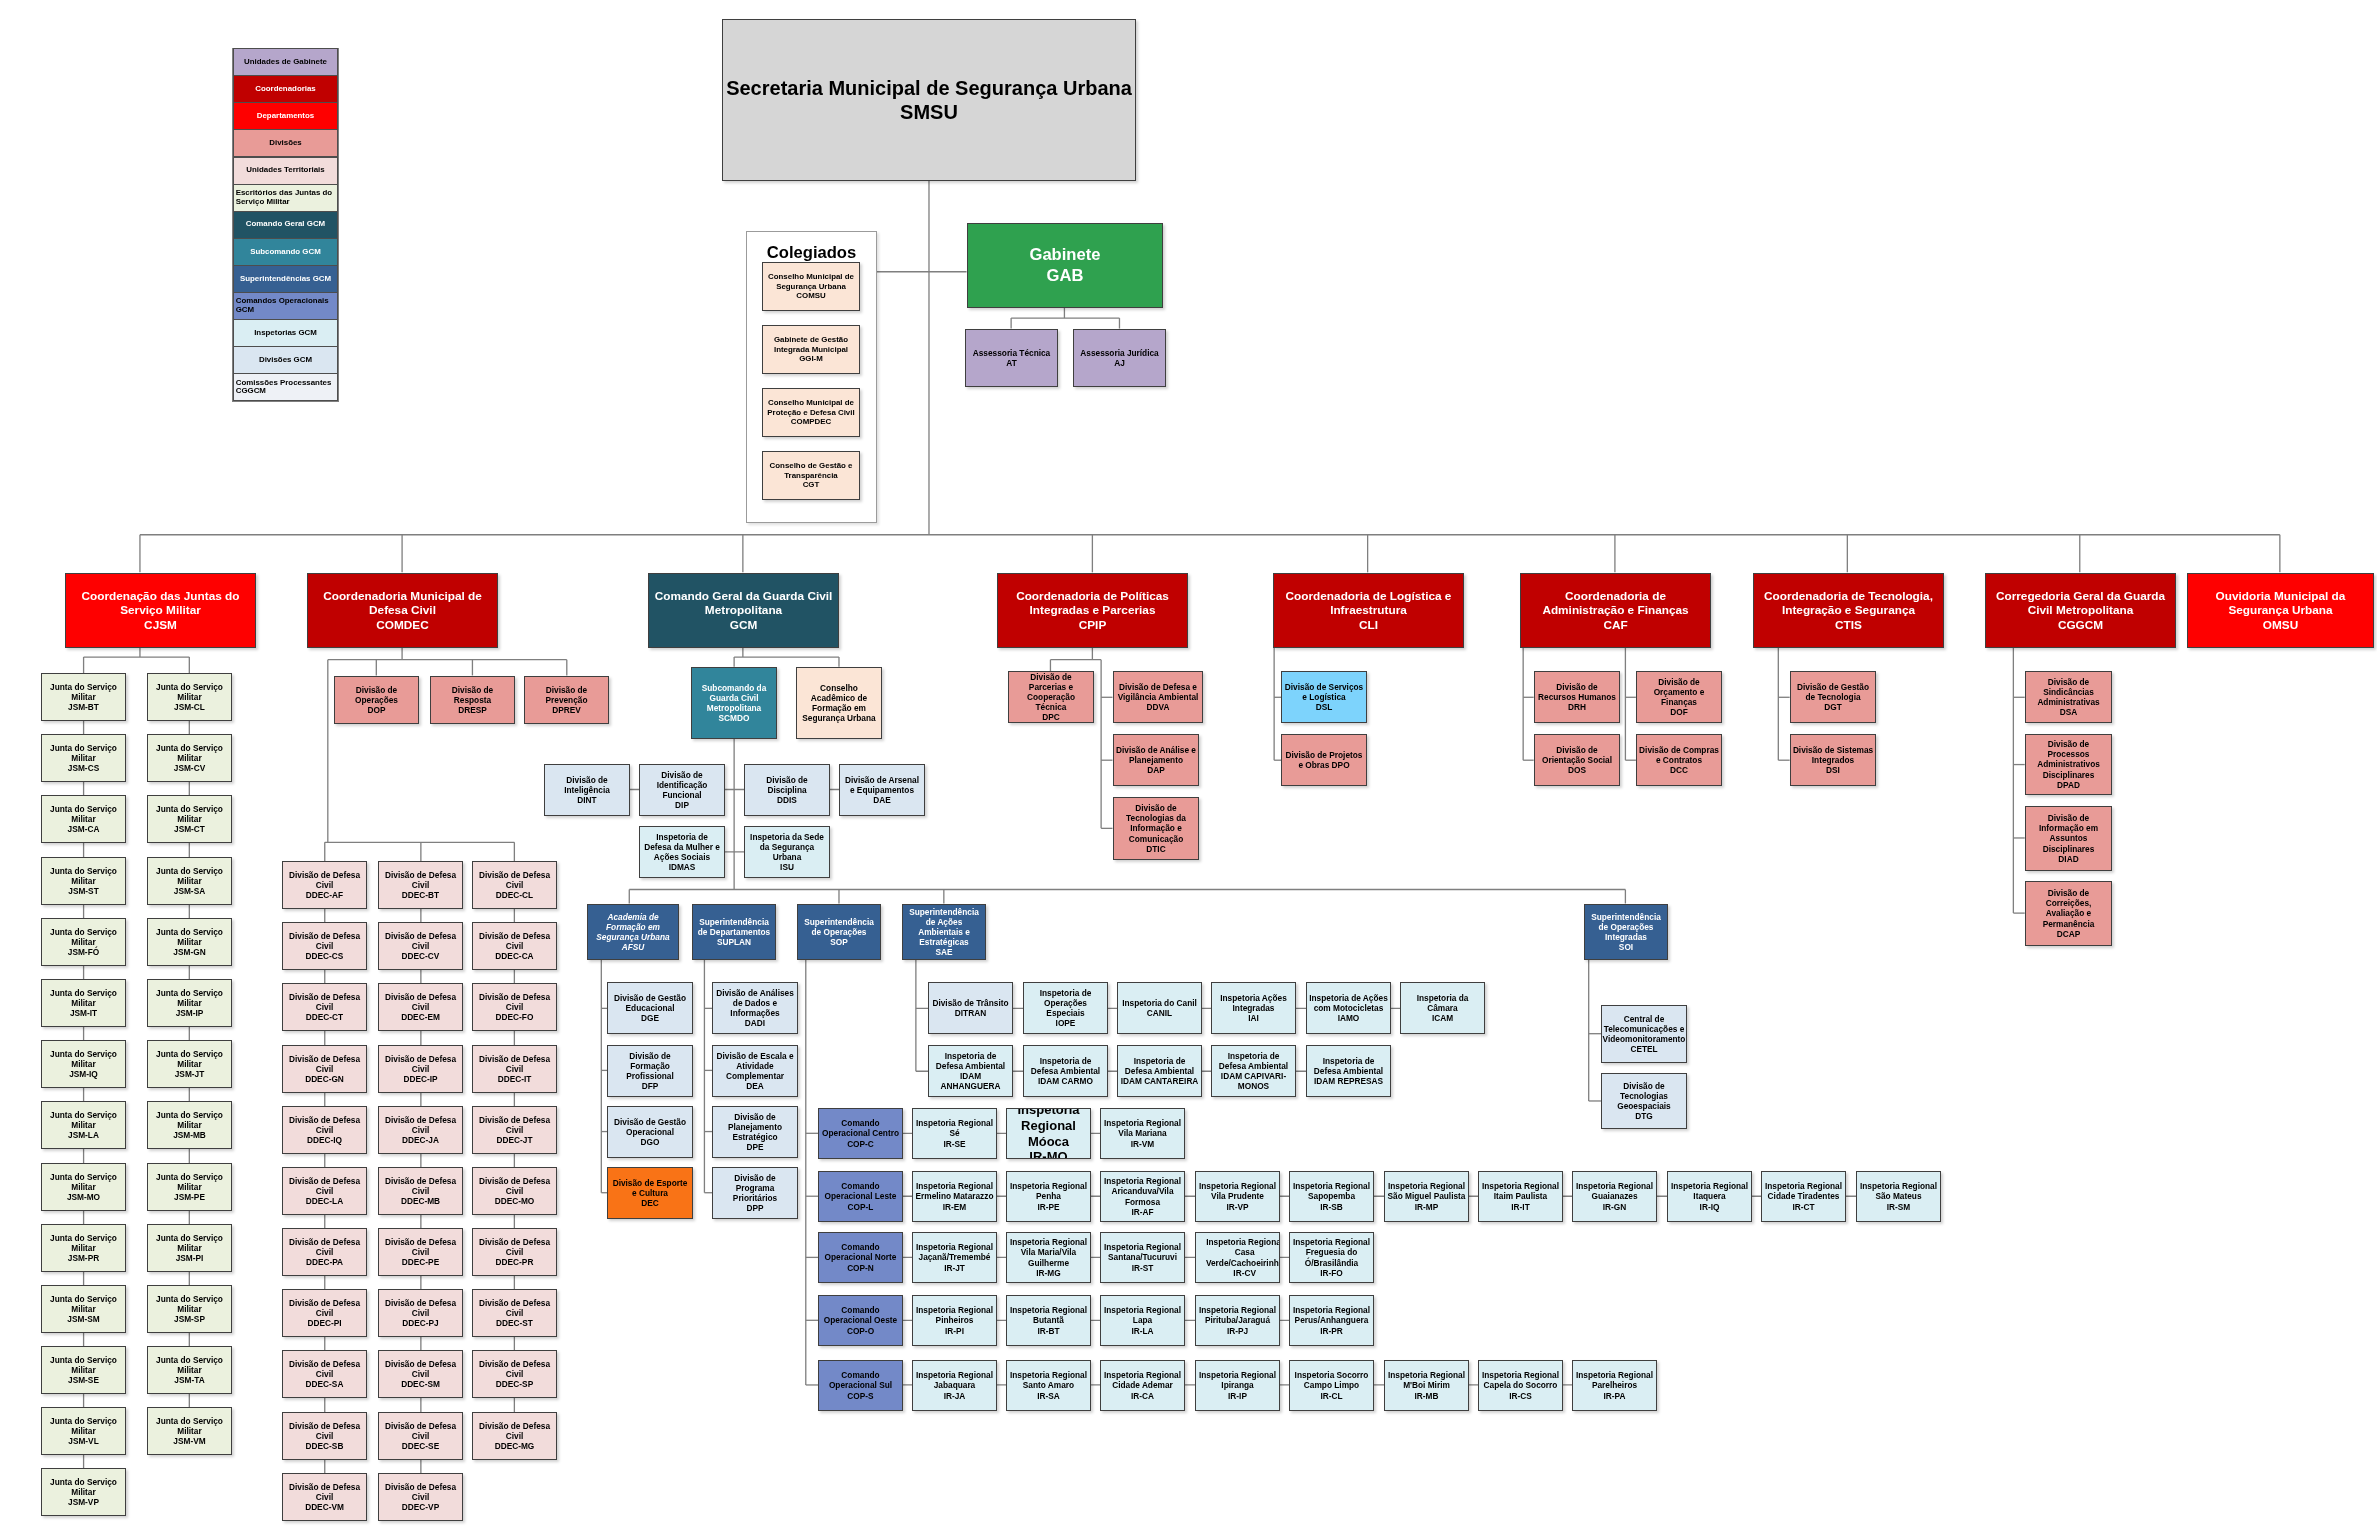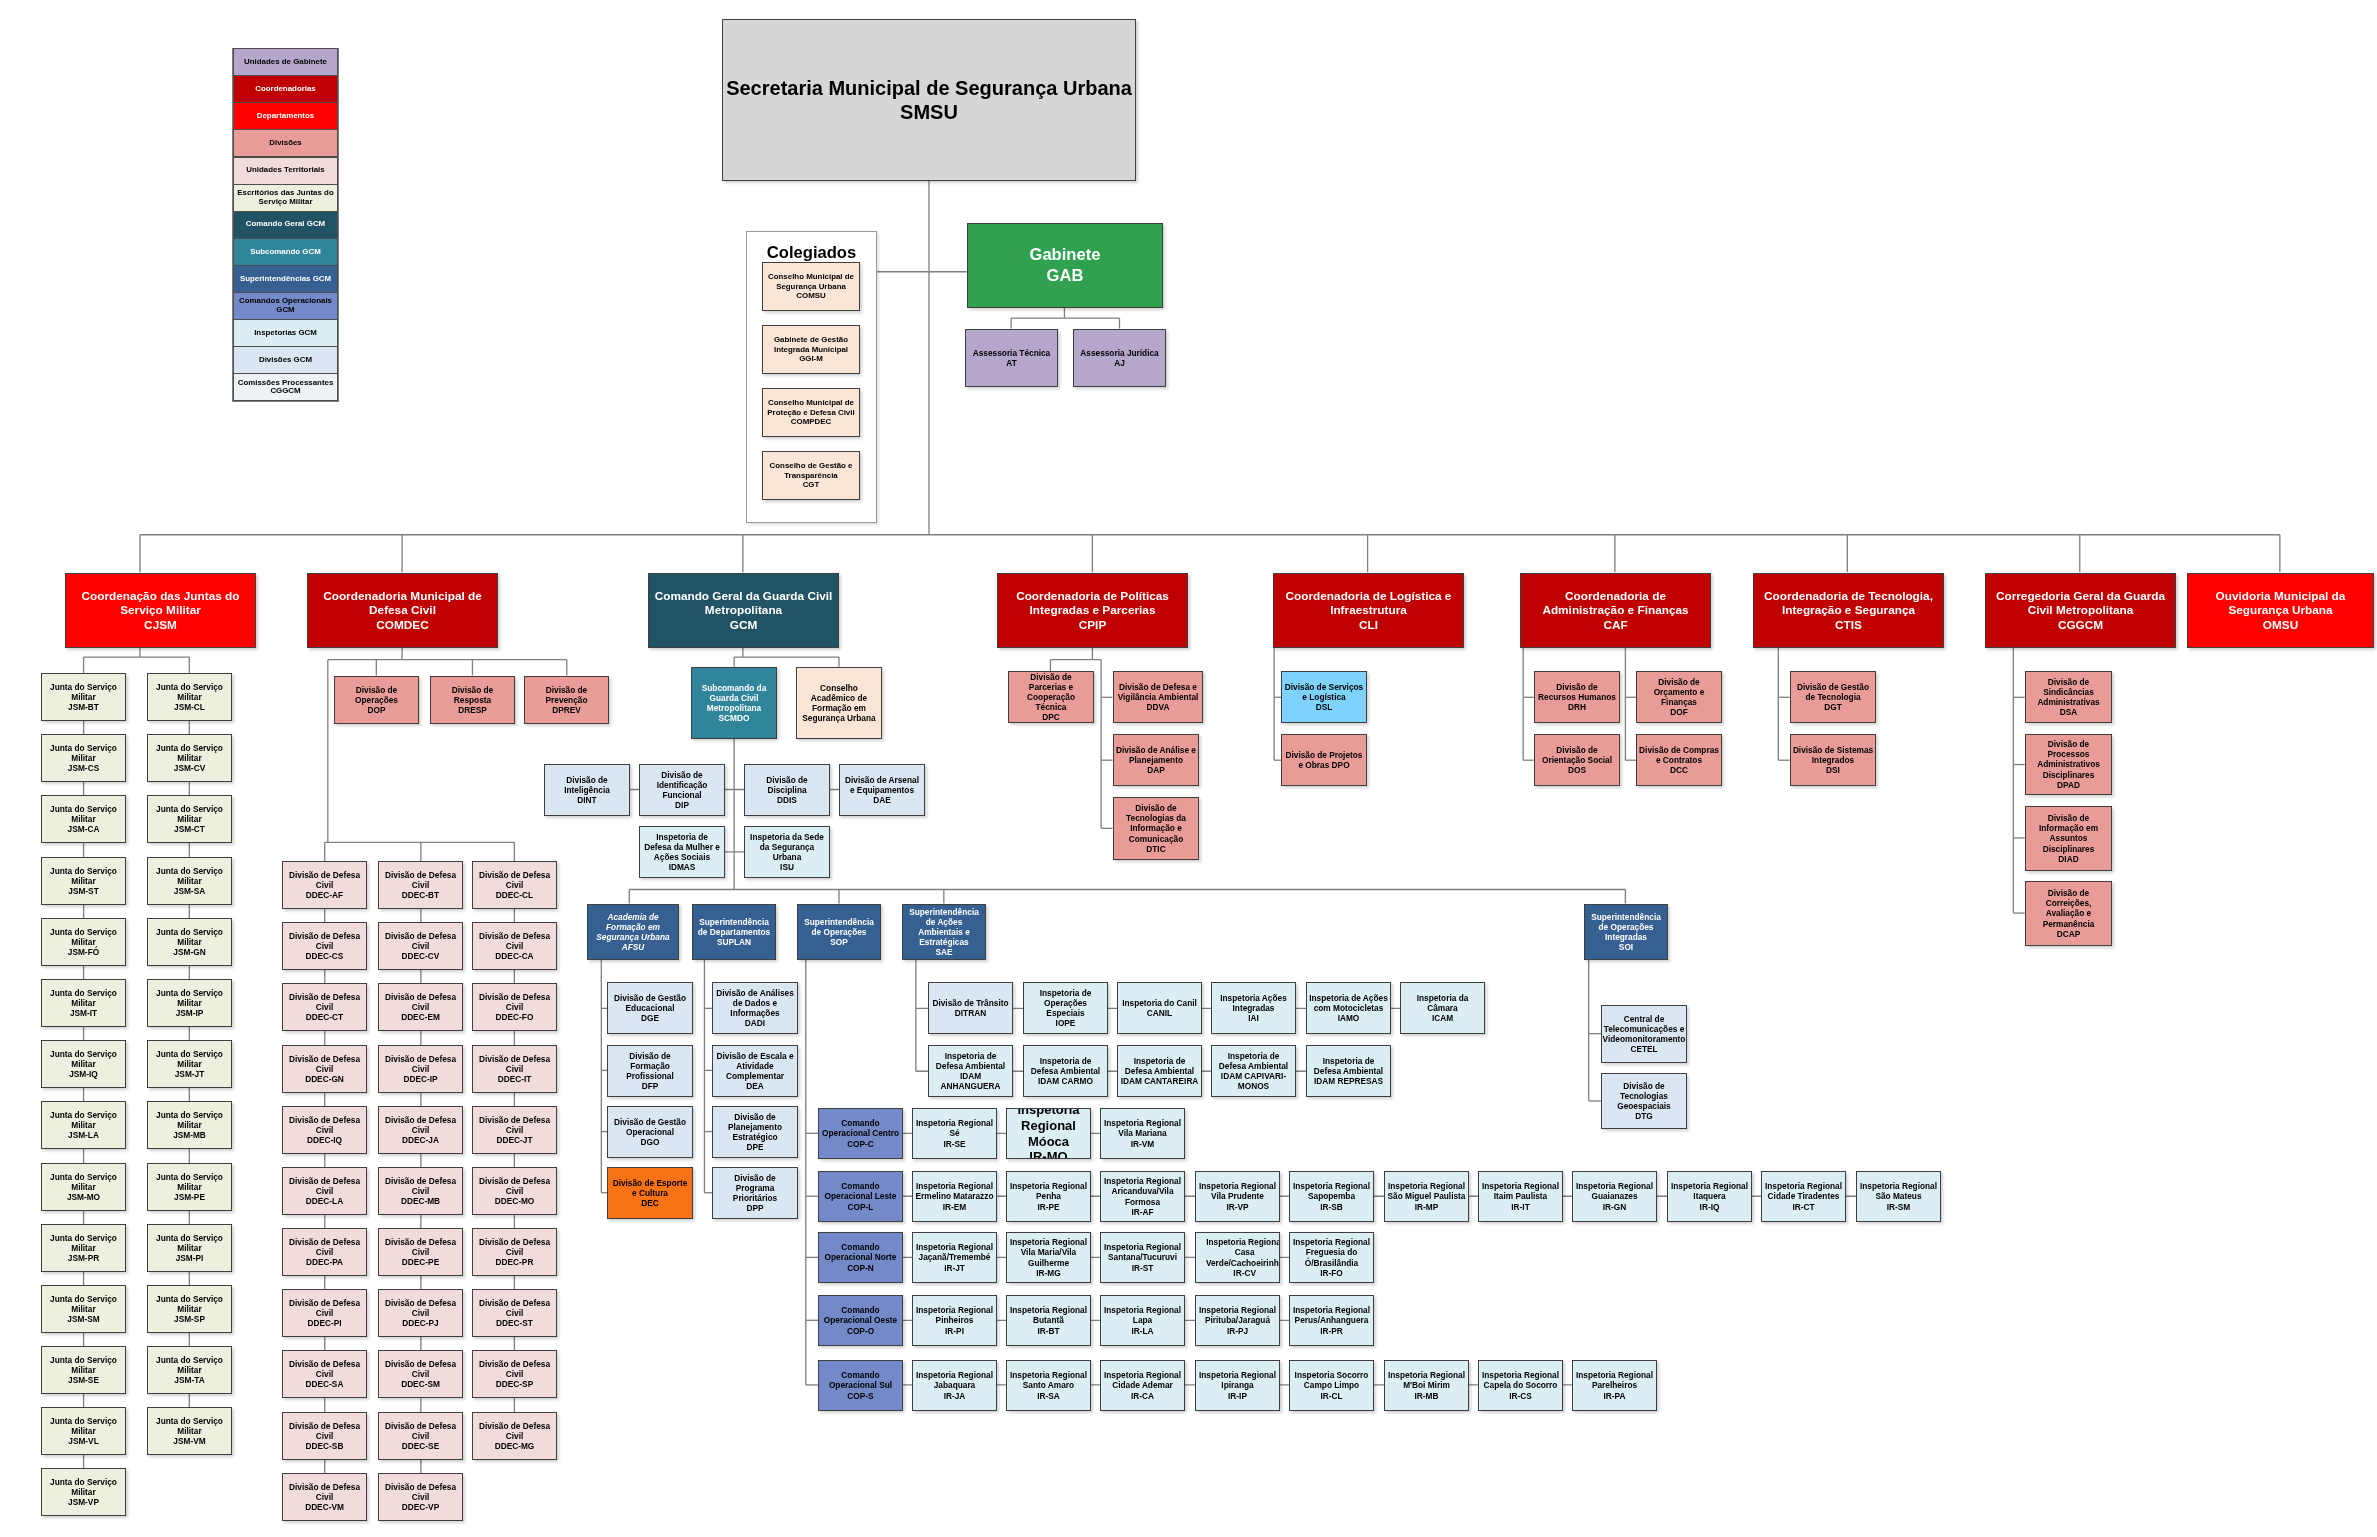--- a/index.html
+++ b/index.html
@@ -3,21 +3,21 @@
 <meta charset="utf-8">
 <style>
   html,body{margin:0;padding:0;background:#ffffff;font-family:"Liberation Sans",sans-serif;}
   #canvas{position:relative;width:2377px;height:1537px;background:#ffffff;overflow:hidden;}
   #wires{position:absolute;left:0;top:0;width:2377px;height:1537px;}
   .node{position:absolute;box-sizing:border-box;display:flex;align-items:center;justify-content:center;
         text-align:center;white-space:pre-line;border:1.3px solid #3f3f3f;font-weight:bold;
         line-height:1.22;padding:1.7px;overflow:hidden;box-shadow:1.7px 1.7px 2.6px rgba(0,0,0,0.18);}
   #legend{position:absolute;left:232px;top:48px;width:105px;border:0.9px solid #7f7f7f;background:#fff;}
   .legend-row{box-sizing:border-box;height:28px;display:flex;align-items:center;justify-content:center;
-        text-align:center;font-size:7.9px;font-weight:bold;line-height:1.1;border:0.9px solid #4d4d4d;
+        text-align:left;font-size:7.9px;font-weight:bold;line-height:1.1;border:0.9px solid #4d4d4d;
         margin-top:-0.9px;padding:0.9px 1.7px;}
   #colegiados-panel{position:absolute;left:746px;top:231px;width:131px;height:292px;box-sizing:border-box;
         border:0.9px solid #9b9b9b;background:#ffffff;box-shadow:1.7px 1.7px 2.6px rgba(0,0,0,0.12);}
   #colegiados-title{width:100%;text-align:center;margin-top:10.5px;font-size:16.6px;font-weight:bold;color:#000;}
 </style>
 </head>
 <body>
 
 <div id="canvas">
   <svg id="wires" xmlns="http://www.w3.org/2000/svg" viewBox="0 0 2720 1759" width="2377" height="1537">

